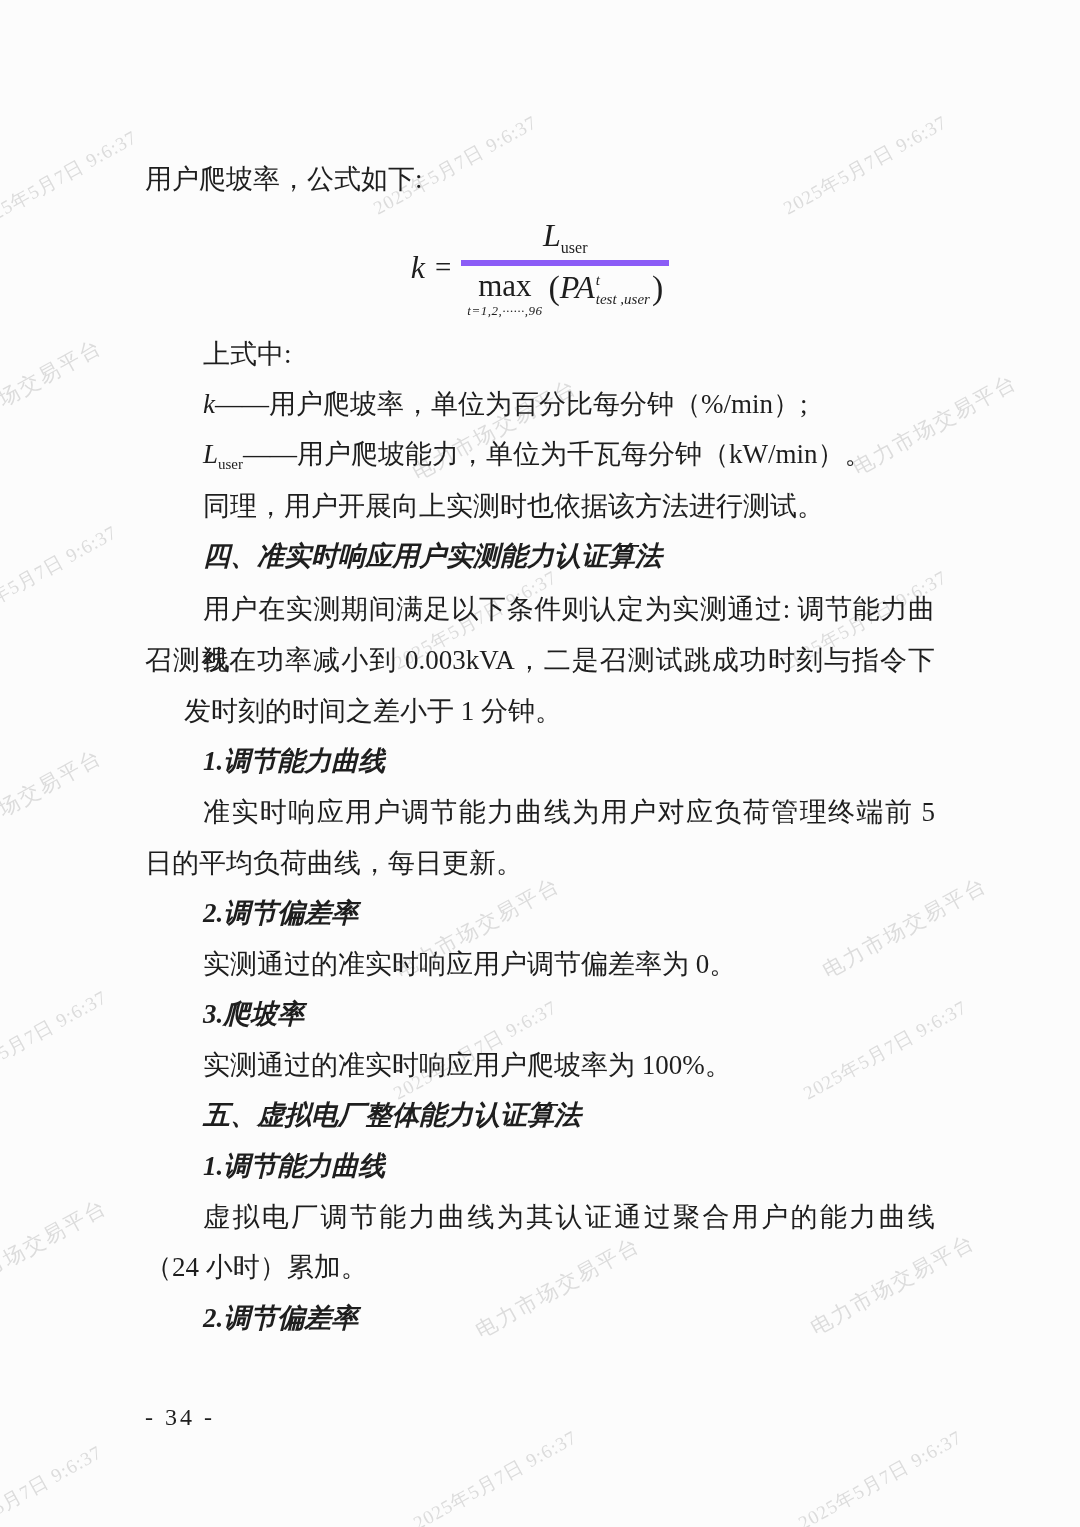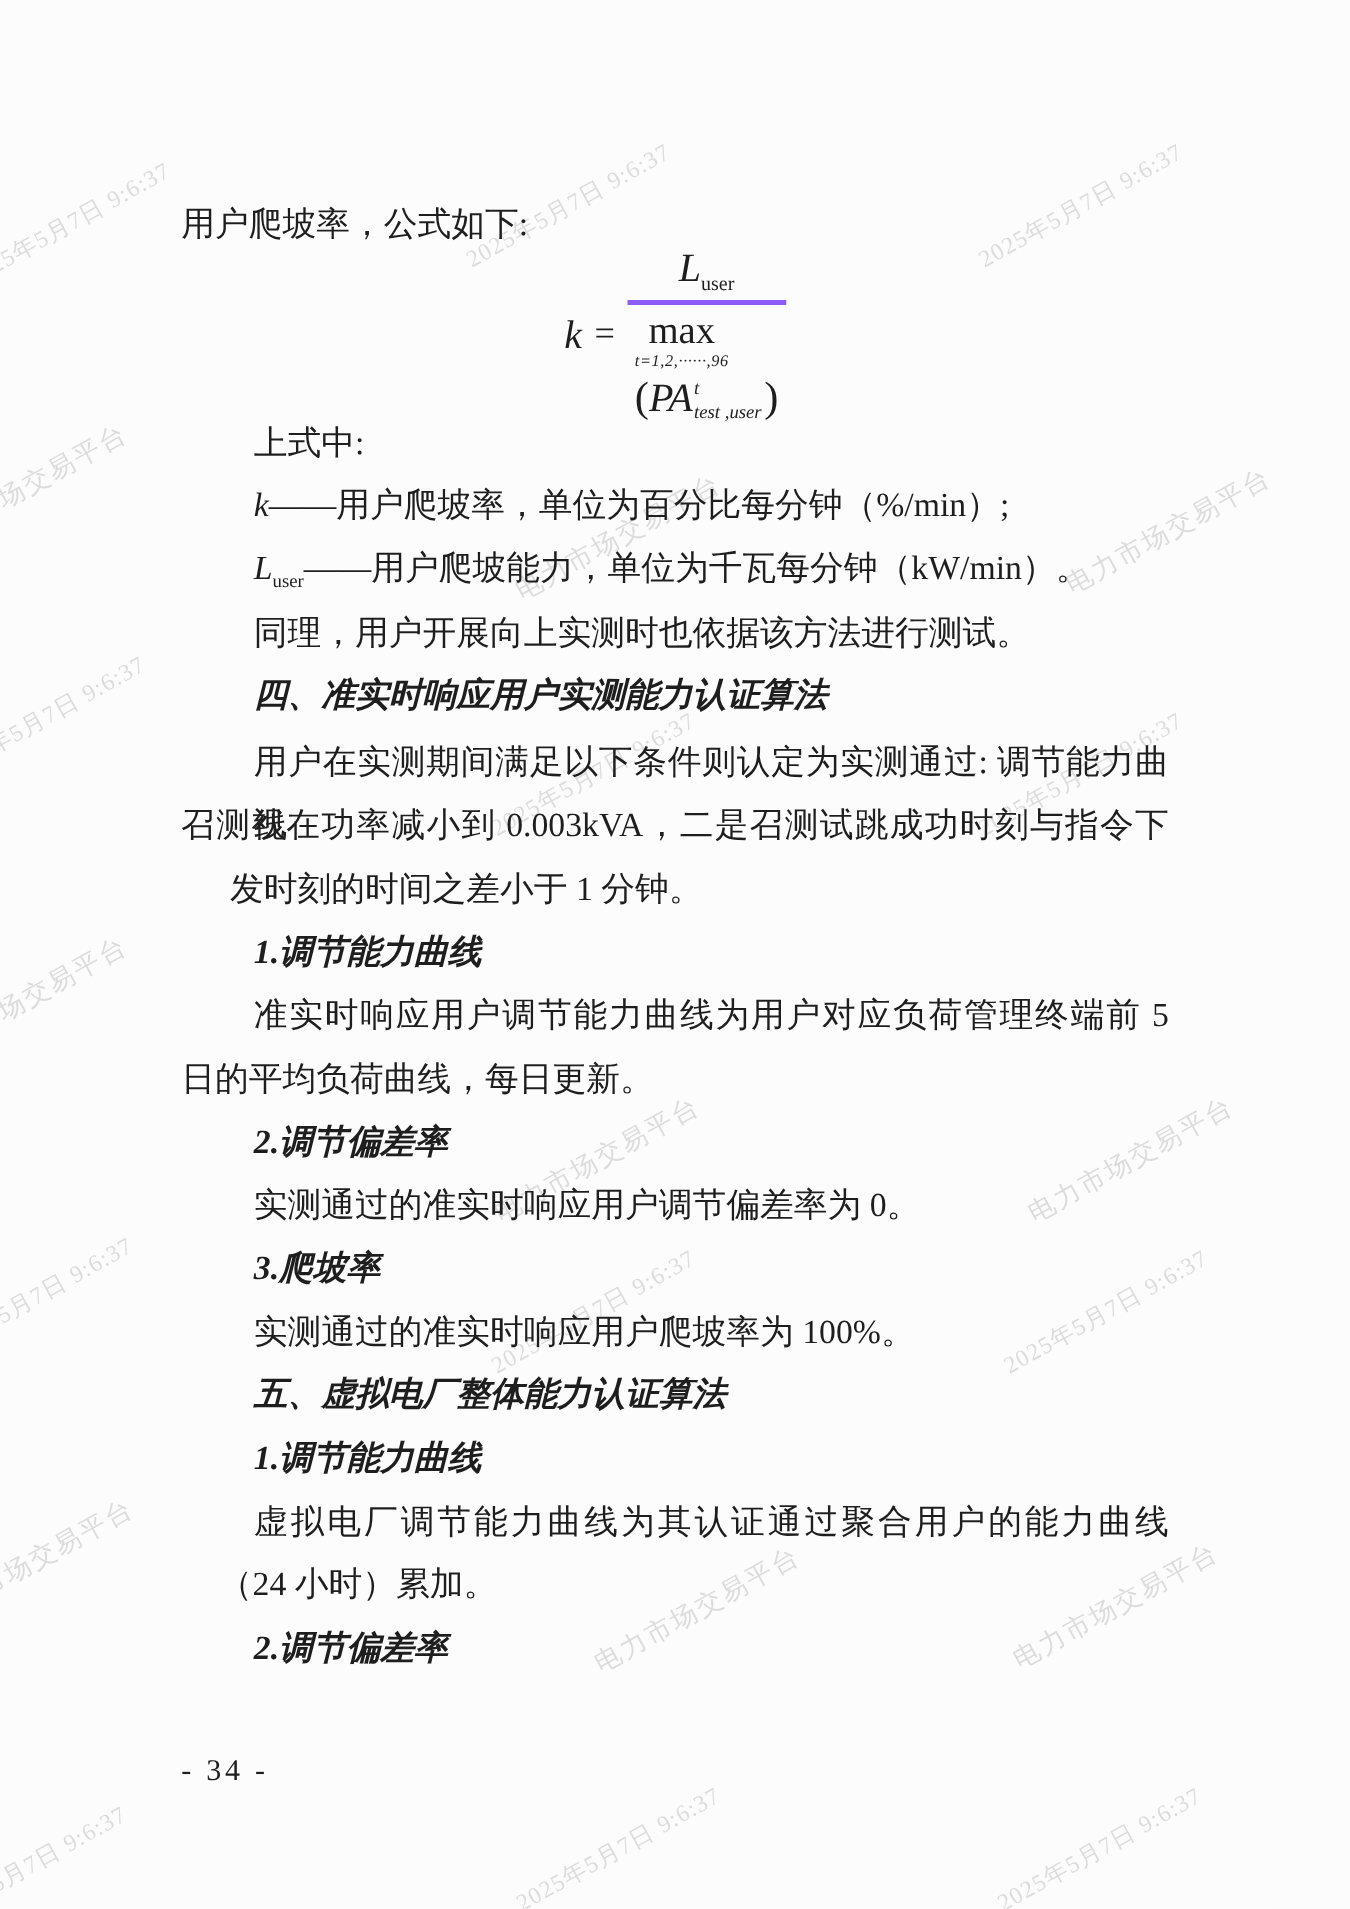--- a/index.html
+++ b/index.html
@@ -60,31 +60,30 @@
   .f-inner { display: inline-flex; align-items: center; gap: 10px; }
   .f-var { font-style: italic; font-size: 32px; }
   .f-eq { font-size: 29px; }
   .frac { display: inline-flex; flex-direction: column; align-items: center; }
   .frac .num {
     display: block;
     text-align: center;
     font-size: 32px;
     font-style: italic;
     align-self: stretch;
-    border-bottom: 4px solid #8b5cf6;
+    border-bottom: 6px solid #8b5cf6;
     padding: 0 14px 3px 14px;
     line-height: 1.1;
   }
   .frac .num sub { font-size: 16px; font-style: normal; }
   .frac .den {
     display: inline-flex;
     align-items: flex-start;
     gap: 6px;
     padding: 4px 6px 0 6px;
-    flex-direction: column;
   }
   .maxg { display: inline-flex; flex-direction: column; align-items: center; line-height: 1; }
   .maxg .op { font-size: 31px; }
   .maxg .opsub { font-size: 13px; font-style: italic; margin-top: 3px; letter-spacing: 0.5px; }
   .parg { display: inline-flex; align-items: flex-start; line-height: 1; padding-top: 1px; }
   .paren { font-size: 34px; font-weight: 400; }
   .pa { font-size: 32px; font-style: italic; }
   .supsub {
     display: inline-flex;
     flex-direction: column;
@@ -175,16 +174,16 @@
       <div class="line indent bold" style="top: 736px;">1.调节能力曲线</div>
       <div class="line indent justify" style="top: 787px;">准实时响应用户调节能力曲线为用户对应负荷管理终端前 5</div>
       <div class="line" style="top: 838px;">日的平均负荷曲线，每日更新。</div>
       <div class="line indent bold" style="top: 888px;">2.调节偏差率</div>
       <div class="line indent" style="top: 939px;">实测通过的准实时响应用户调节偏差率为 0。</div>
       <div class="line indent bold" style="top: 989px;">3.爬坡率</div>
       <div class="line indent" style="top: 1040px;">实测通过的准实时响应用户爬坡率为 100%。</div>
       <div class="line indent bold" style="top: 1090px;">五、虚拟电厂整体能力认证算法</div>
       <div class="line indent bold" style="top: 1141px;">1.调节能力曲线</div>
       <div class="line indent justify" style="top: 1192px;">虚拟电厂调节能力曲线为其认证通过聚合用户的能力曲线</div>
-      <div class="line" style="top: 1242px; margin-left: 30px;">（24 小时）累加。</div>
+      <div class="line" style="top: 1242px;">（24 小时）累加。</div>
       <div class="line indent bold" style="top: 1293px;">2.调节偏差率</div>
     </div>
 </div>
 
 </body></html>

